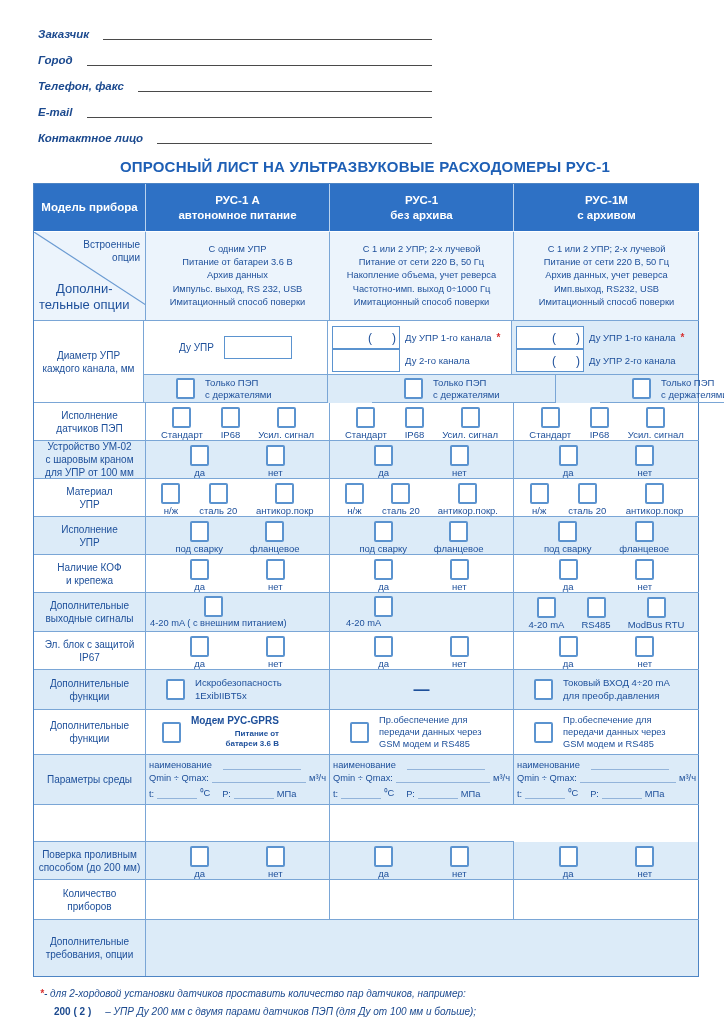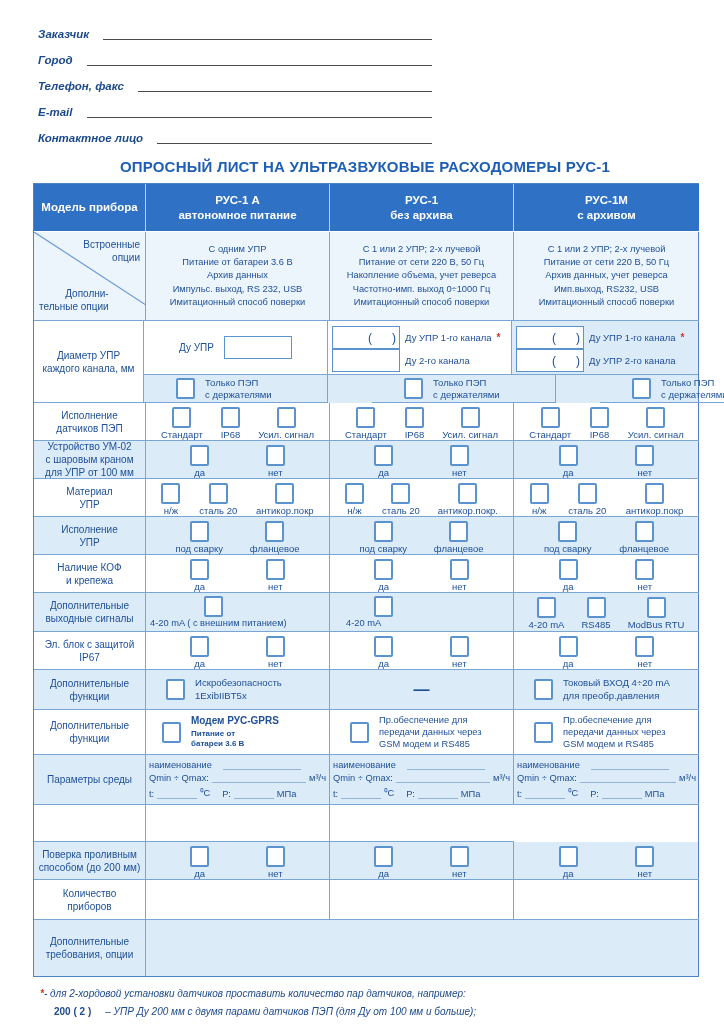--- a/index.html
+++ b/index.html
@@ -56,21 +56,21 @@
   }
   .lcell {
     font-size:10px; line-height:1.3; text-align:center;
     display:flex; flex-direction:column; justify-content:center;
     padding:12px 3px; color:#1d4f9a;
   }
 
   
   .diag svg { position:absolute; left:0; top:0; }
   .diag .corner-top { position:absolute; top:7px; right:5px; text-align:right; font-size:10px; line-height:1.25; }
-  .diag .corner-bottom { position:absolute; bottom:7px; left:5px; text-align:right; font-size:10px; line-height:1.25; }
+  .diag .corner-bottom { position:absolute; bottom:7px; left:5px; text-align:center; font-size:13px; line-height:1.25; }
 
   .opttext {
     font-size:9.3px; line-height:1.42; text-align:center;
     display:flex; flex-direction:column; justify-content:center; height:100%;
   }
 
   
   .cb {
     width:19px; height:21px; border:2px solid #5b93cf; background:#fff;
     border-radius:2px; display:inline-block; flex:none;
@@ -99,21 +99,21 @@
   
   .sig { display:flex; flex-direction:column; padding:3px 4px 0; height:100%; font-size:9.3px; }
   .sig .cb { margin-left:54px; }
   .sig .sig-lab { margin-top:1px; white-space:nowrap; }
   .sig.c3 .cb { margin-left:40px; }
   .sig.c3 .sig-lab { margin-left:12px; }
 
   
   .hflex { display:flex; align-items:center; gap:10px; padding-left:20px; height:100%; font-size:9.6px; line-height:1.3; }
   .dash-wrap { display:flex; align-items:center; justify-content:center; height:100%; font-size:16px; font-weight:bold; }
-  .modem { text-align:left; line-height:1.2; }
+  .modem { text-align:right; line-height:1.2; }
   .modem .m-title { font-size:10px; font-weight:bold; margin-bottom:2px; }
   .modem .m-sub { font-size:8px; font-weight:bold; }
 
   
   .med { display:flex; flex-direction:column; justify-content:center; gap:3px; height:100%; padding:2px 3px; font-size:9.3px; }
   .med-l { display:flex; align-items:flex-end; gap:3px; white-space:nowrap; }
   .ul { display:inline-block; border-bottom:1px solid #93b4da; height:10px; }
   .u1 { width:78px; margin-left:8px; }
   .u2 { width:70px; flex:1; }
   .u3 { width:40px; }

